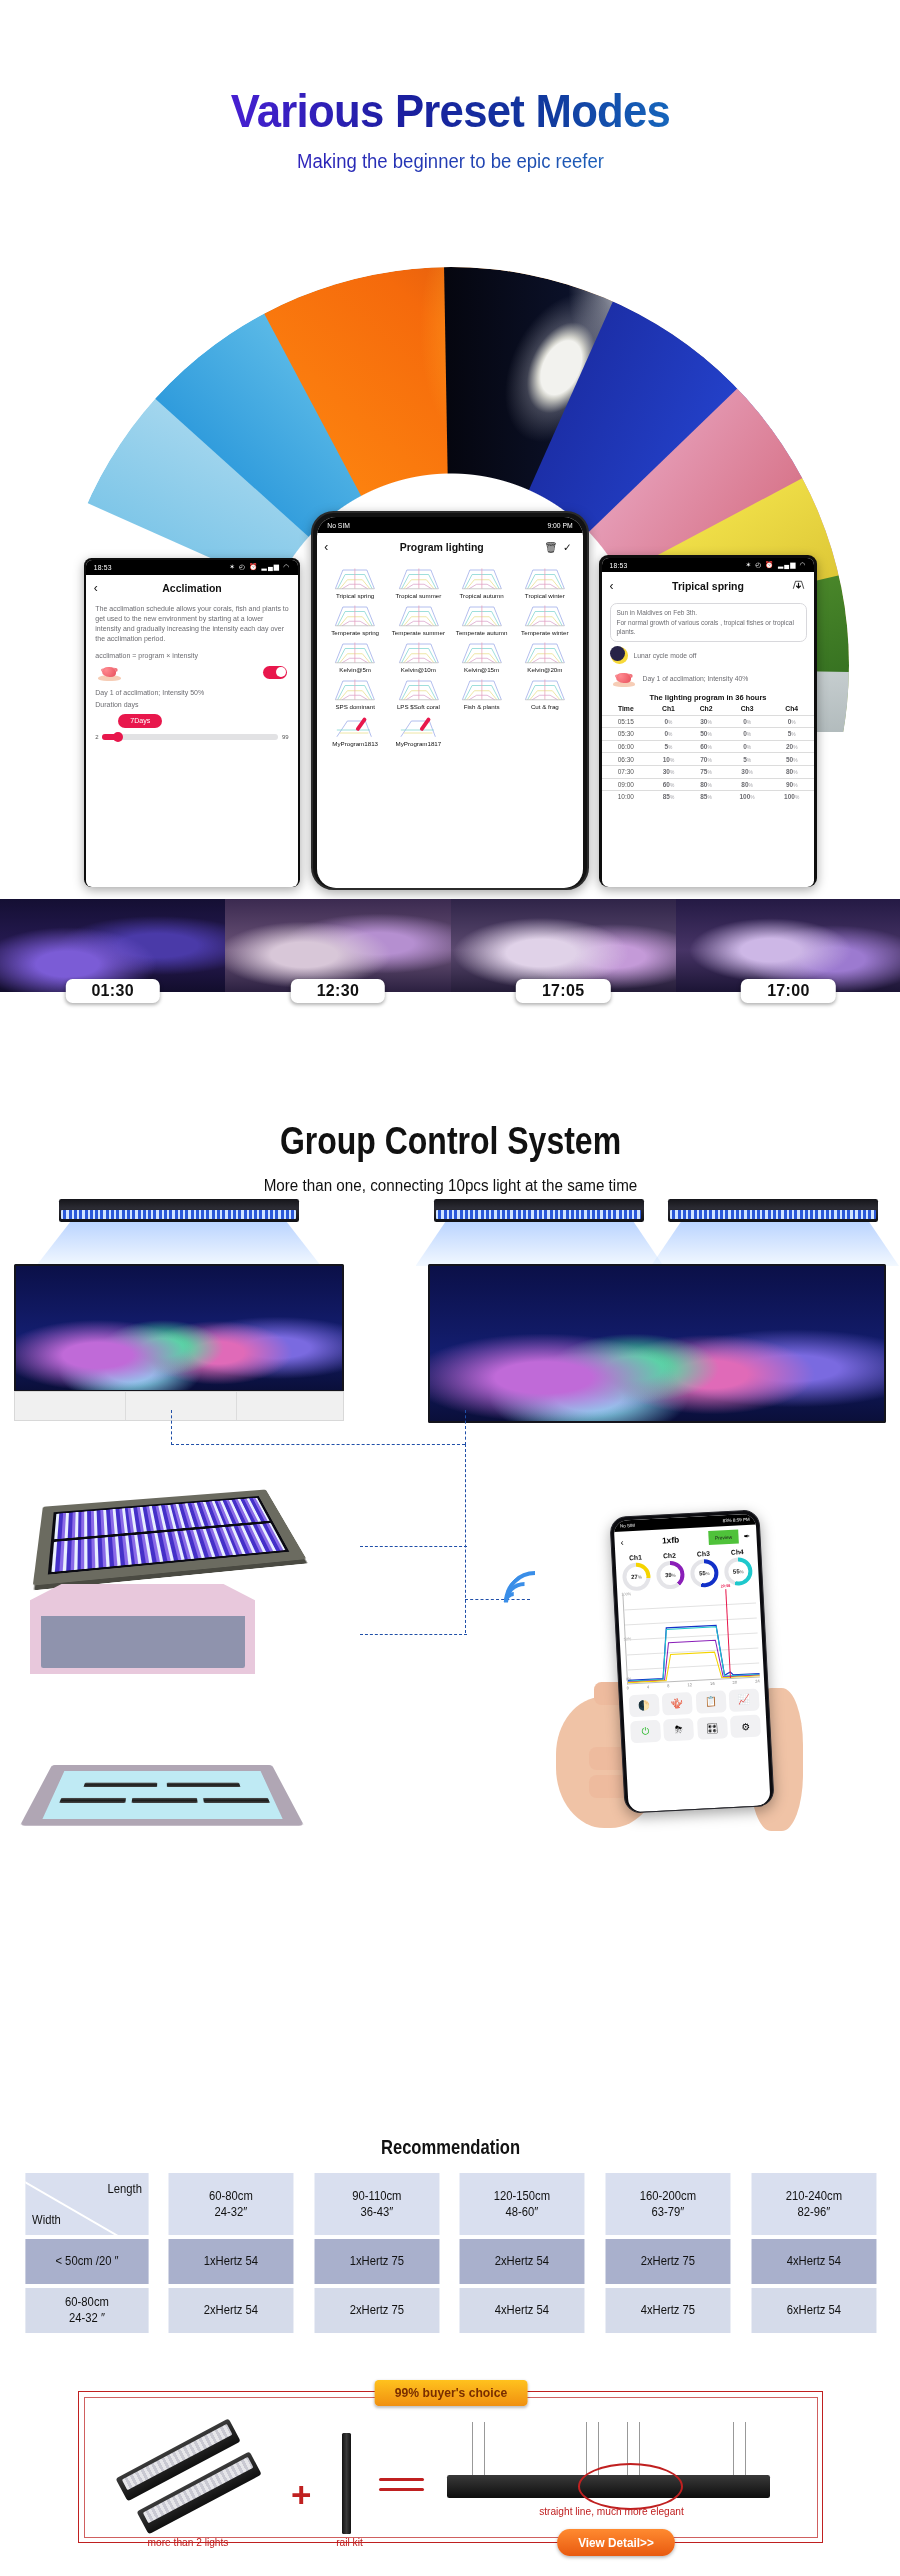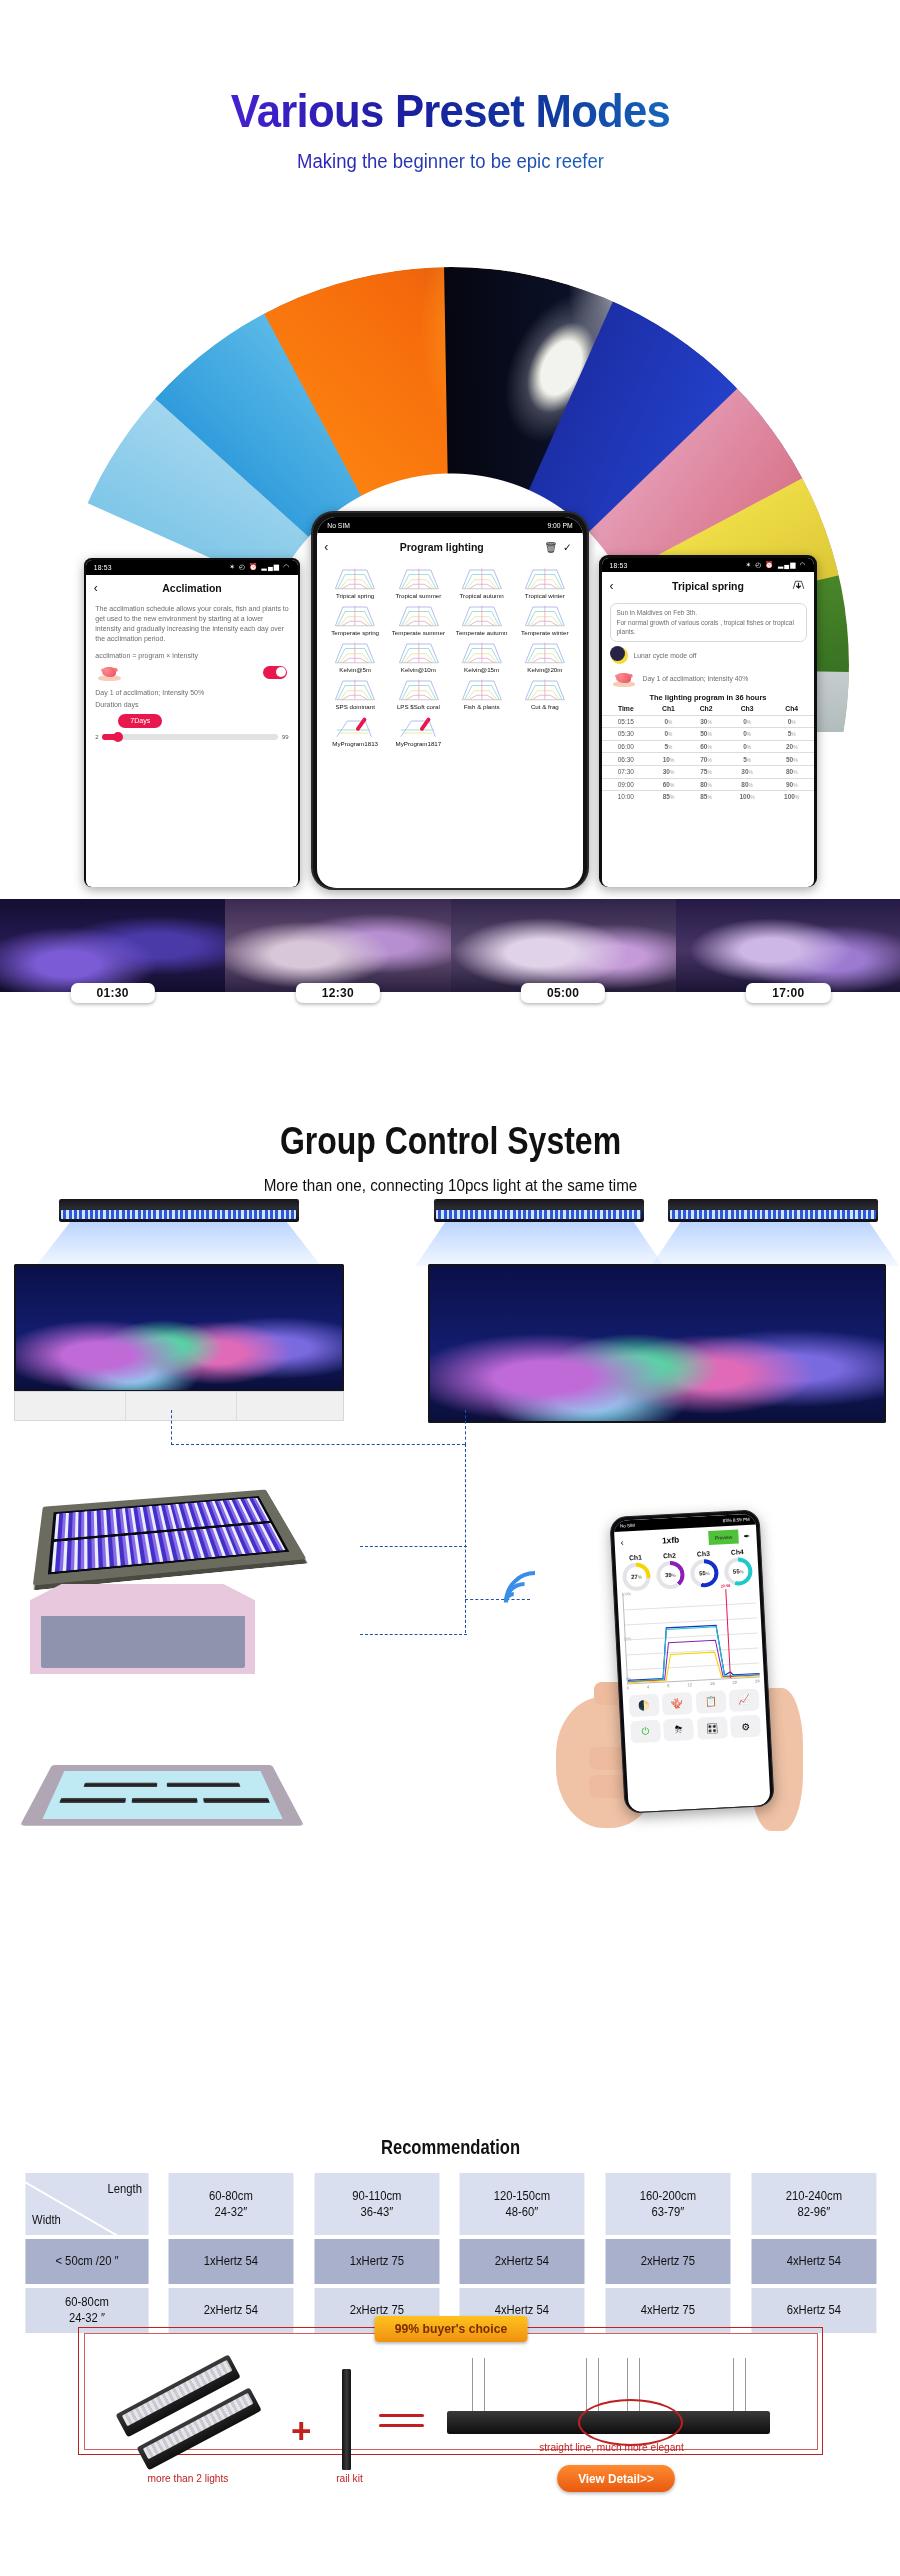--- a/index.html
+++ b/index.html
@@ -175,21 +175,21 @@
      radial-gradient(ellipse at 40% 58%, #e0d2e8 0 18%, transparent 46%),
      radial-gradient(ellipse at 72% 62%, #c49ad8 0 14%, transparent 40%),
      linear-gradient(180deg,#2f2448 0%,#5c4a70 55%,#241c38 100%); }
   .r5 { background:
      radial-gradient(ellipse at 42% 55%, #cdb7e6 0 16%, transparent 44%),
      radial-gradient(ellipse at 70% 65%, #9c7ad0 0 14%, transparent 40%),
      linear-gradient(180deg,#241a44 0%,#473466 55%,#1b1434 100%); }
   .chip {
     position:absolute; left:50%; transform:translateX(-50%);
     bottom:-10.5px; background:#fff; border-radius:6.8px;
-    padding:3px 26px; font-size:12px; font-weight:700; color:#111;
+    padding:3px 26px; font-size:16px; font-weight:700; color:#111;
     box-shadow:0 1.5px 3.8px rgba(0,0,0,.3); letter-spacing:0.3px;
   }
 
   
   .sec-group { position:absolute; left:0; top:1081px; width:901px; height:1495px; }
   .g-title { text-align:center; font-size:39px; font-weight:700; color:#111;
              transform:scaleX(0.82); letter-spacing:0px; padding-top:38px; }
   .g-sub { text-align:center; font-size:17.3px; color:#111; margin-top:12px; transform:scaleX(0.88); }
 
   
@@ -298,21 +298,21 @@
   .rc-dark { background:#a9b0cc; height:45px; }
   .rc-lite { background:#d5dbea; height:45px; }
   .rc-first { flex:0 0 140px; }
   .corner { position:relative; overflow:hidden; }
   .corner .lng{ position:absolute; right:7.5px; top:7.5px; }
   .corner .wid{ position:absolute; left:7.5px; bottom:7.5px; }
   .corner::after{ content:""; position:absolute; left:-20%; top:-10%; width:150%; height:1.5px;
      background:#fff; transform:rotate(27deg); transform-origin:left top; }
 
   
-  .banner { position:absolute; left:78px; top:1246px; width:745px; height:128px;
+  .banner { position:absolute; left:78px; top:1310px; width:745px; height:152px;
      border:1.5px solid #c02020; }
   .banner::before,.banner::after{ content:""; position:absolute; width:19.5px; height:19.5px; }
   .bn-in { position:absolute; inset:4.5px; border:0.8px solid #d06060; }
   .ribbon { position:absolute; left:50%; top:-12px; transform:translateX(-50%);
      background:linear-gradient(180deg,#ffc21e,#f09010); color:#7a2d00; font-weight:700;
      font-size:13.5px; padding:5.3px 22.5px; border-radius:4.5px; white-space:nowrap;
      box-shadow:0 1.5px 3px rgba(0,0,0,.25); transform:translateX(-50%) scaleX(.9); }
   .bn-lights { position:absolute; left:30px; top:44px; width:158px; height:90px; }
   .lgt { position:absolute; width:128px; height:25.5px; background:linear-gradient(180deg,#3a3a3a,#101010);
      border-radius:3px; transform:rotate(-28deg); }
@@ -804,21 +804,21 @@
   </div>
 
   <div class="reef-strip">
     <div class="reef-cell r1">
       <span class="chip">01:30</span>
     </div>
     <div class="reef-cell r3">
       <span class="chip">12:30</span>
     </div>
     <div class="reef-cell r4">
-      <span class="chip">05:00</span>
+      <span class="chip">17:05</span>
     </div>
     <div class="reef-cell r5">
       <span class="chip">17:00</span>
     </div>
   </div>
 </div>
 
 <div class="sec-group">
 
   <h2 class="g-title">Group Control System</h2>

